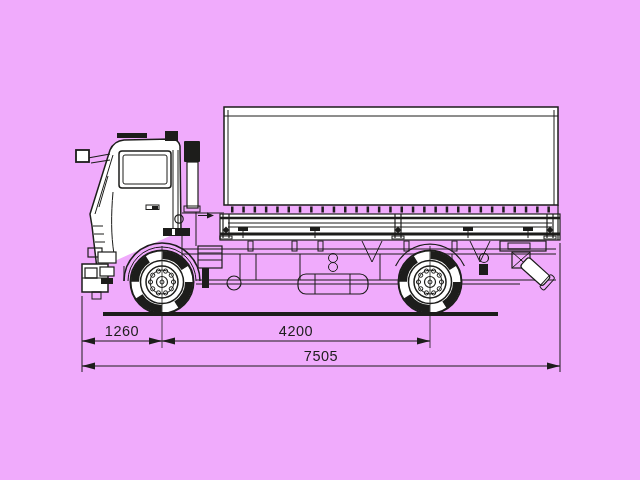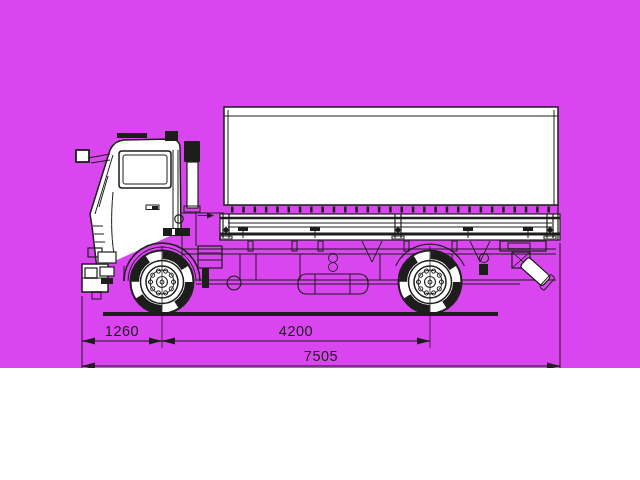--- a/index.html
+++ b/index.html
@@ -1,17 +1,17 @@
 <!DOCTYPE html>
 <html><head>
 <meta charset="utf-8">
 <style>
   html,body{margin:0;padding:0;background:#ffffff;}
   .canvas{
-    width:640px;height:368px;background:#d946ef;position:relative;overflow:hidden;
+    width:640px;height:480px;background:#f0abfc;position:relative;overflow:hidden;
     font-family:"Liberation Sans", sans-serif;
   }
   svg{display:block;}
   .ln{stroke:#1d1d1b;fill:none;}
   .w05{stroke-width:0.8;} .w1{stroke-width:1;} .w12{stroke-width:1.2;}
   .w15{stroke-width:1.5;} .w2{stroke-width:2;} .w25{stroke-width:2.5;} .w3{stroke-width:3;}
   .fillw{fill:#ffffff;}
   .filld{fill:#1d1d1b;stroke:none;}
   .dim-text{
     font-family:"Liberation Sans", sans-serif;

